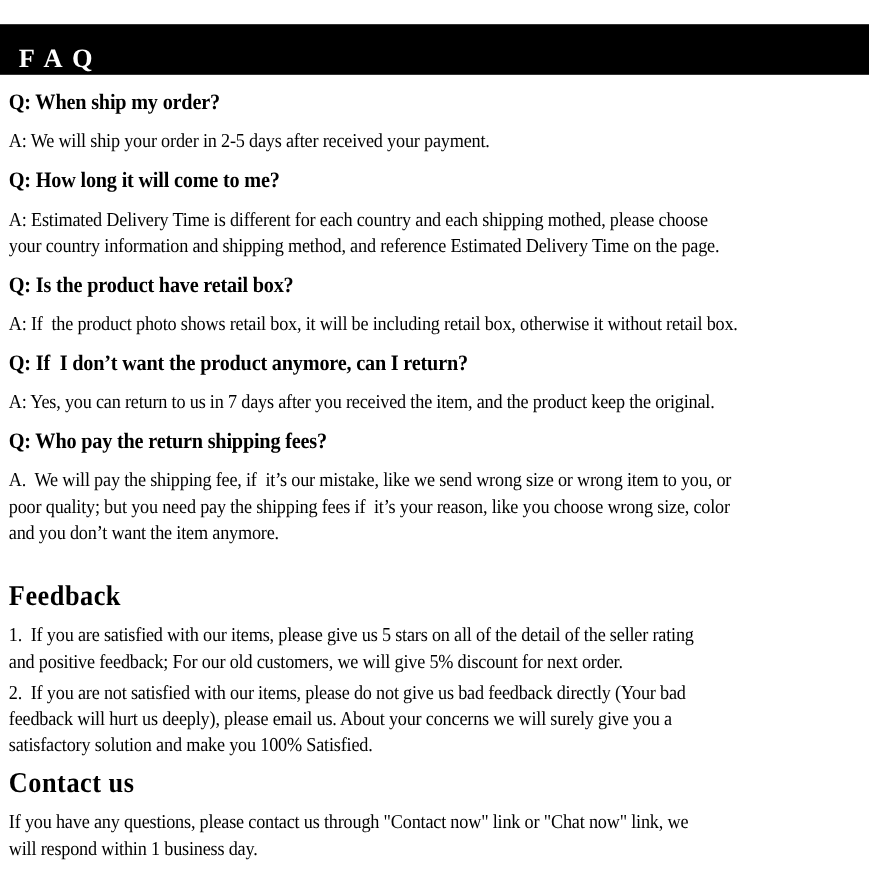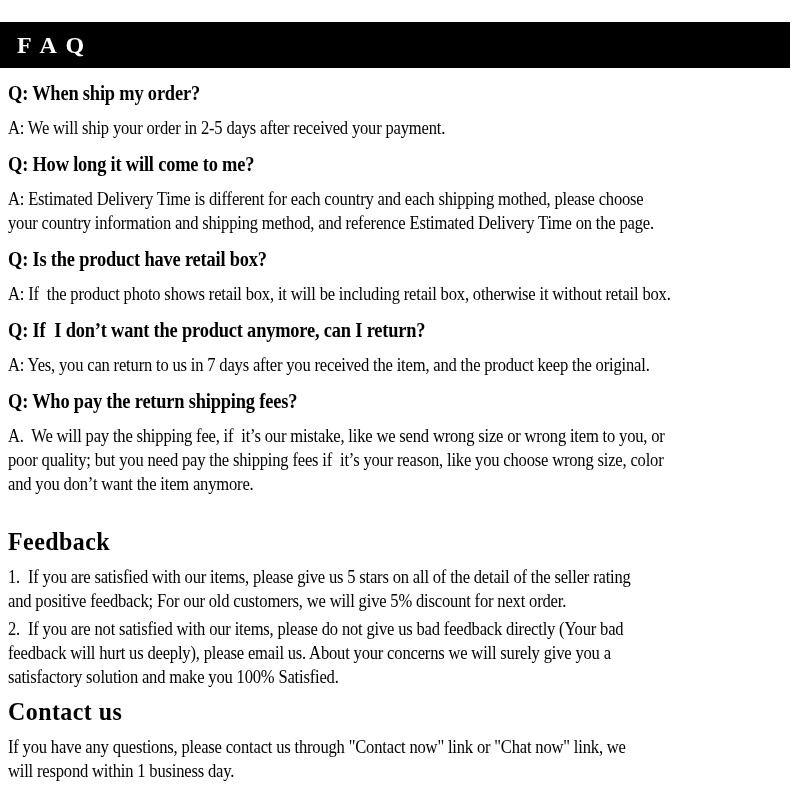--- a/index.html
+++ b/index.html
@@ -12,21 +12,21 @@
     background: #ffffff;
     color: #000000;
     font-family: "Liberation Serif", "DejaVu Serif", serif;
     overflow: hidden;
   }
   .title-bar {
     margin: 22px 10px 0 0;
     height: 46px;
     background: #000000;
     display: flex;
-    align-items: center;
+    align-items: flex-end;
     padding-left: 17px;
     box-sizing: border-box;
   }
   .title-text {
     color: #ffffff;
     font-weight: 700;
     font-size: 24px;
     letter-spacing: 2px;
     white-space: pre;
   }

